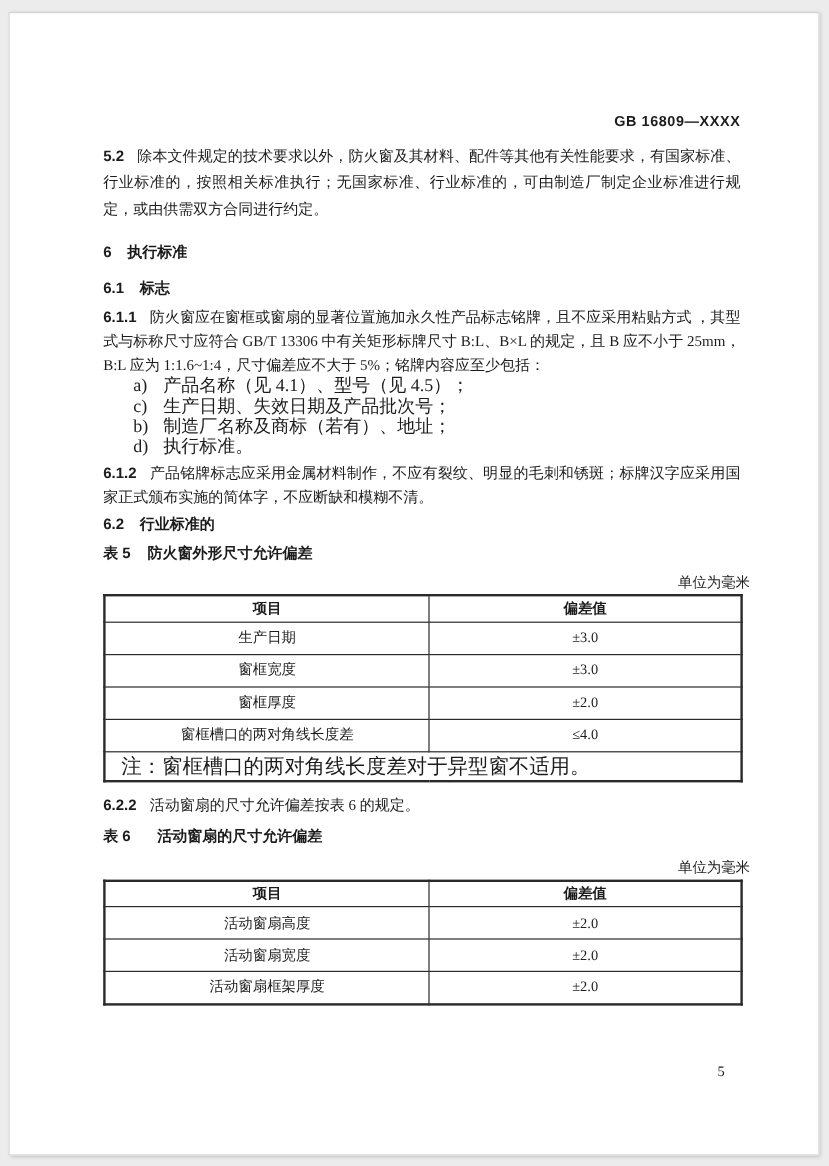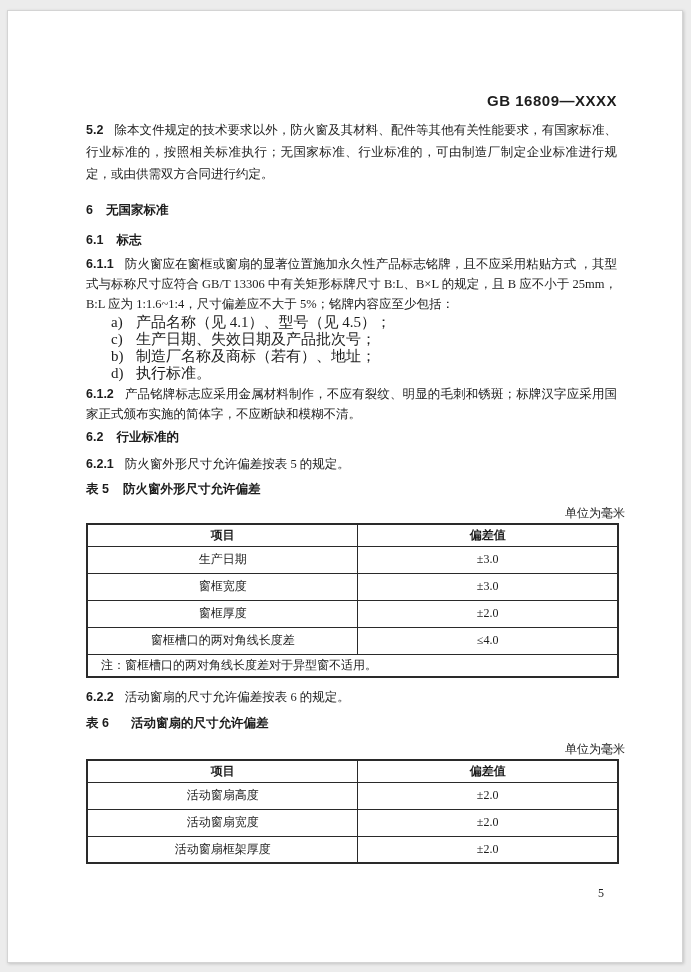--- a/index.html
+++ b/index.html
@@ -16,21 +16,21 @@
     width: 676px; height: 953px;
     background: #ffffff;
     border: 1px solid #d4d4d4;
     box-shadow: 1px 1px 3px rgba(0,0,0,0.18);
     padding: 0 65px 0 78px;
   }
   .doc-header {
     margin-top: 82px;
     text-align: right;
     font-family: "Liberation Sans", "DejaVu Sans", sans-serif;
-    font-size: 15px; font-weight: bold; letter-spacing: 0.5px;
+    font-size: 12px; font-weight: bold; letter-spacing: 0.5px;
     height: 16px; line-height: 16px;
   }
   .para {
     font-size: 12.5px; line-height: 22px;
     text-align: justify;
   }
   .para.tight { line-height: 20px; }
   .cnum {
     font-family: "Liberation Sans", "DejaVu Sans", sans-serif;
     font-weight: bold; margin-right: 11px;
@@ -76,56 +76,55 @@
     border: 1px solid #2a2a2a;
     text-align: center; vertical-align: middle;
     height: 27px; padding: 0 20px;
   }
   table.spec-table tr.head-row td {
     height: 22px;
     font-weight: bold;
   }
   table.spec-table td.col-item { width: 51%; }
   table.spec-table tr.note-row td {
-    text-align: left; font-size: 12px;
+    text-align: left; font-size: 17px;
     height: 23px; padding-left: 13px;
   }
   .page-number {
     position: absolute; right: 78px; bottom: 62px;
     font-size: 12px; line-height: 14px;
   }
 </style>
 </head>
 <body>
 
 <div class="viewport">
   <div class="page">
 
     <div class="doc-header">GB 16809—XXXX</div>
 
     <p class="para p52"><span class="cnum">5.2</span><span>除本文件规定的技术要求以外，防火窗及其材料、配件等其他有关性能要求，有国家标准、行业标准的，按照相关标准执行；无国家标准、行业标准的，可由制造厂制定企业标准进行规定，或由供需双方合同进行约定。</span></p>
 
-    <div class="heading h6"><span class="hnum">6</span><span>无国家标准</span></div>
+    <div class="heading h6"><span class="hnum">6</span><span>执行标准</span></div>
 
     <div class="heading h61"><span class="hnum">6.1</span><span>标志</span></div>
 
     <p class="para tight p611"><span class="cnum">6.1.1</span><span>防火窗应在窗框或窗扇的显著位置施加永久性产品标志铭牌，且不应采用粘贴方式 ，其型式与标称尺寸应符合 GB/T 13306 中有关矩形标牌尺寸 B:L、B×L 的规定，且 B 应不小于 25mm，B:L 应为 1:1.6~1:4，尺寸偏差应不大于 5%；铭牌内容应至少包括：</span></p>
 
     <div class="list">
       <div class="list-item"><span class="marker">a)</span><span>产品名称（见 4.1）、型号（见 4.5）；</span></div>
       <div class="list-item"><span class="marker">c)</span><span>生产日期、失效日期及产品批次号；</span></div>
       <div class="list-item"><span class="marker">b)</span><span>制造厂名称及商标（若有）、地址；</span></div>
       <div class="list-item"><span class="marker">d)</span><span>执行标准。</span></div>
     </div>
 
     <p class="para tight p612"><span class="cnum">6.1.2</span><span>产品铭牌标志应采用金属材料制作，不应有裂纹、明显的毛刺和锈斑；标牌汉字应采用国家正式颁布实施的简体字，不应断缺和模糊不清。</span></p>
 
     <div class="heading h62"><span class="hnum">6.2</span><span>行业标准的</span></div>
 
-    <p class="para p621"><span class="cnum">6.2.1</span><span>防火窗外形尺寸允许偏差按表 5 的规定。</span></p>
 
     <div class="caption"><span class="cap-label">表 5</span><span>防火窗外形尺寸允许偏差</span></div>
 
     <div class="unit-note">单位为毫米</div>
 
     <table class="spec-table">
       <tbody>
           <tr class="head-row">
         <td class="col-item">项目</td>
         <td>偏差值</td>

